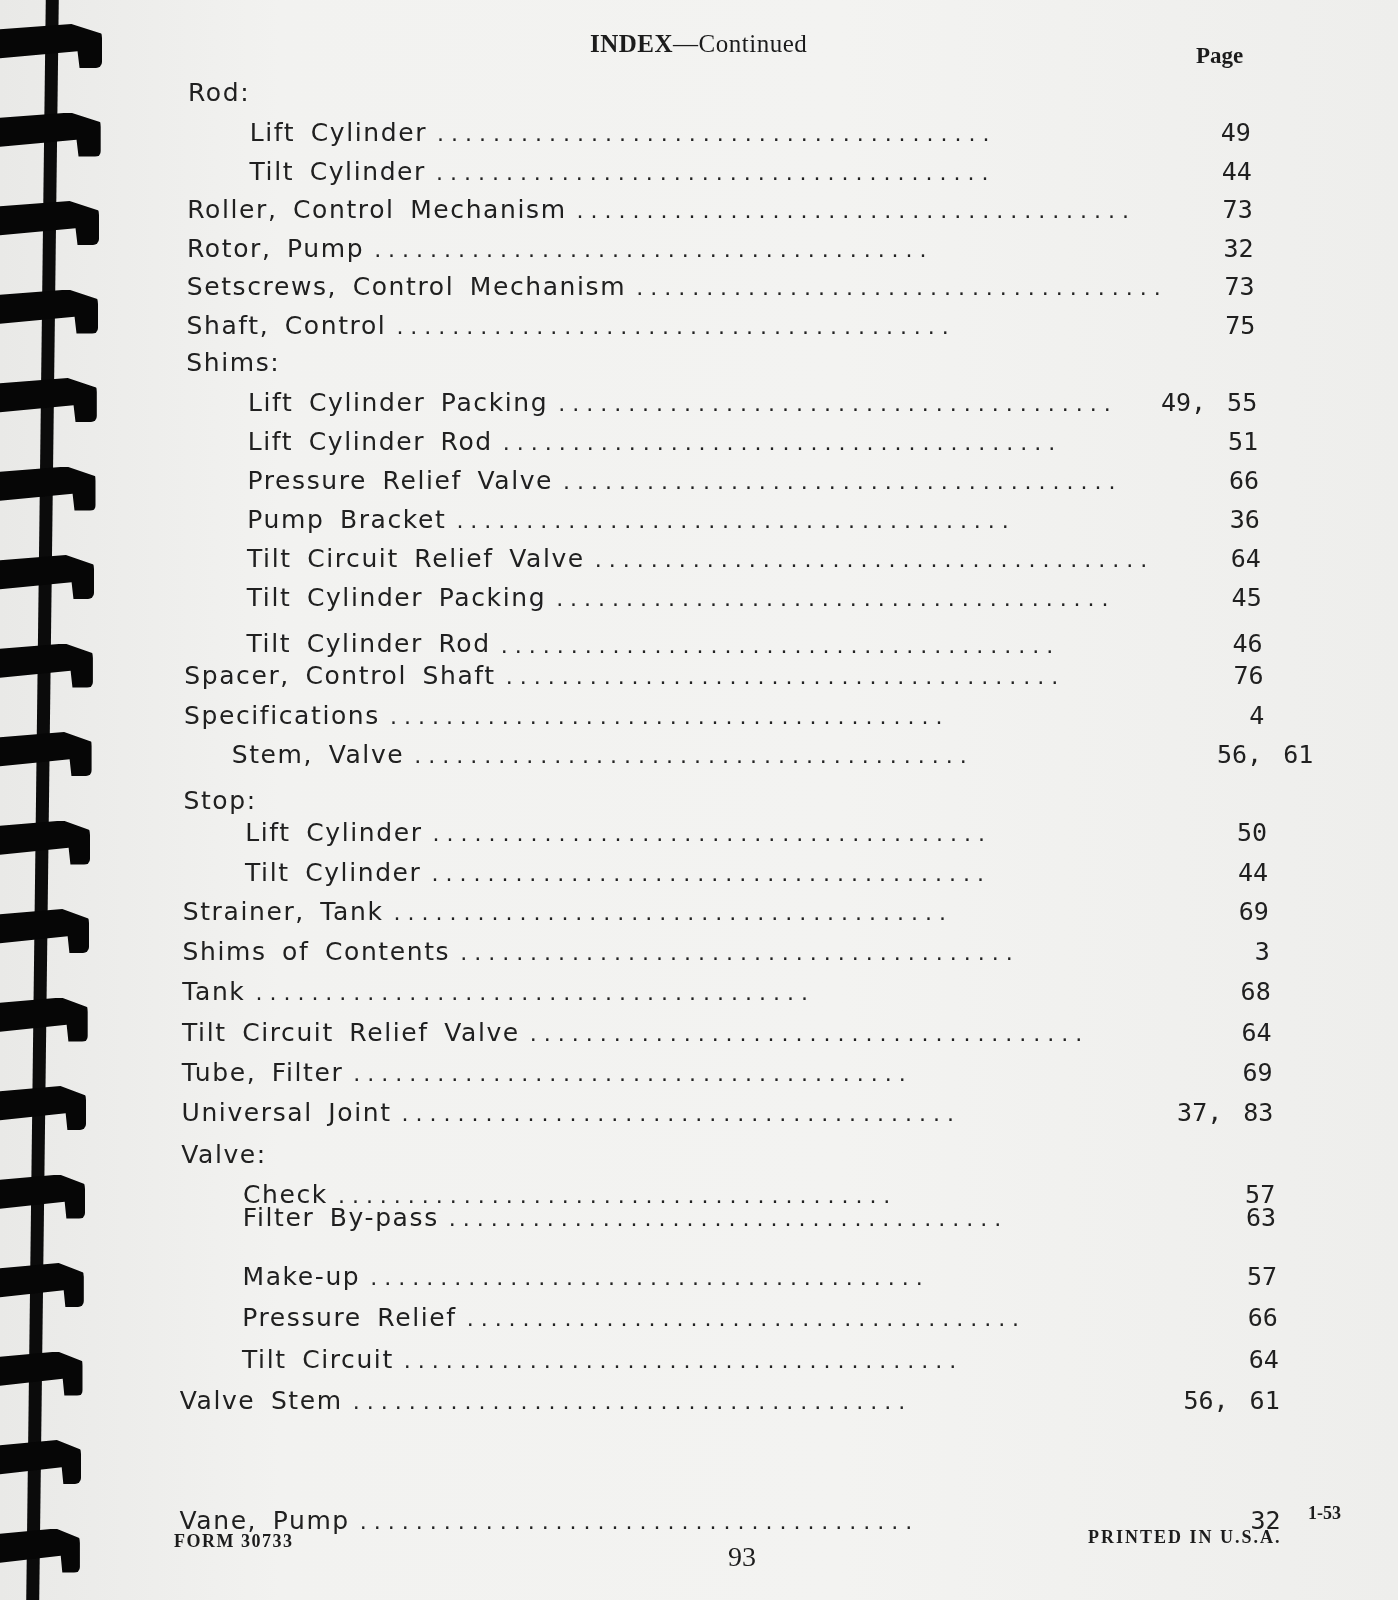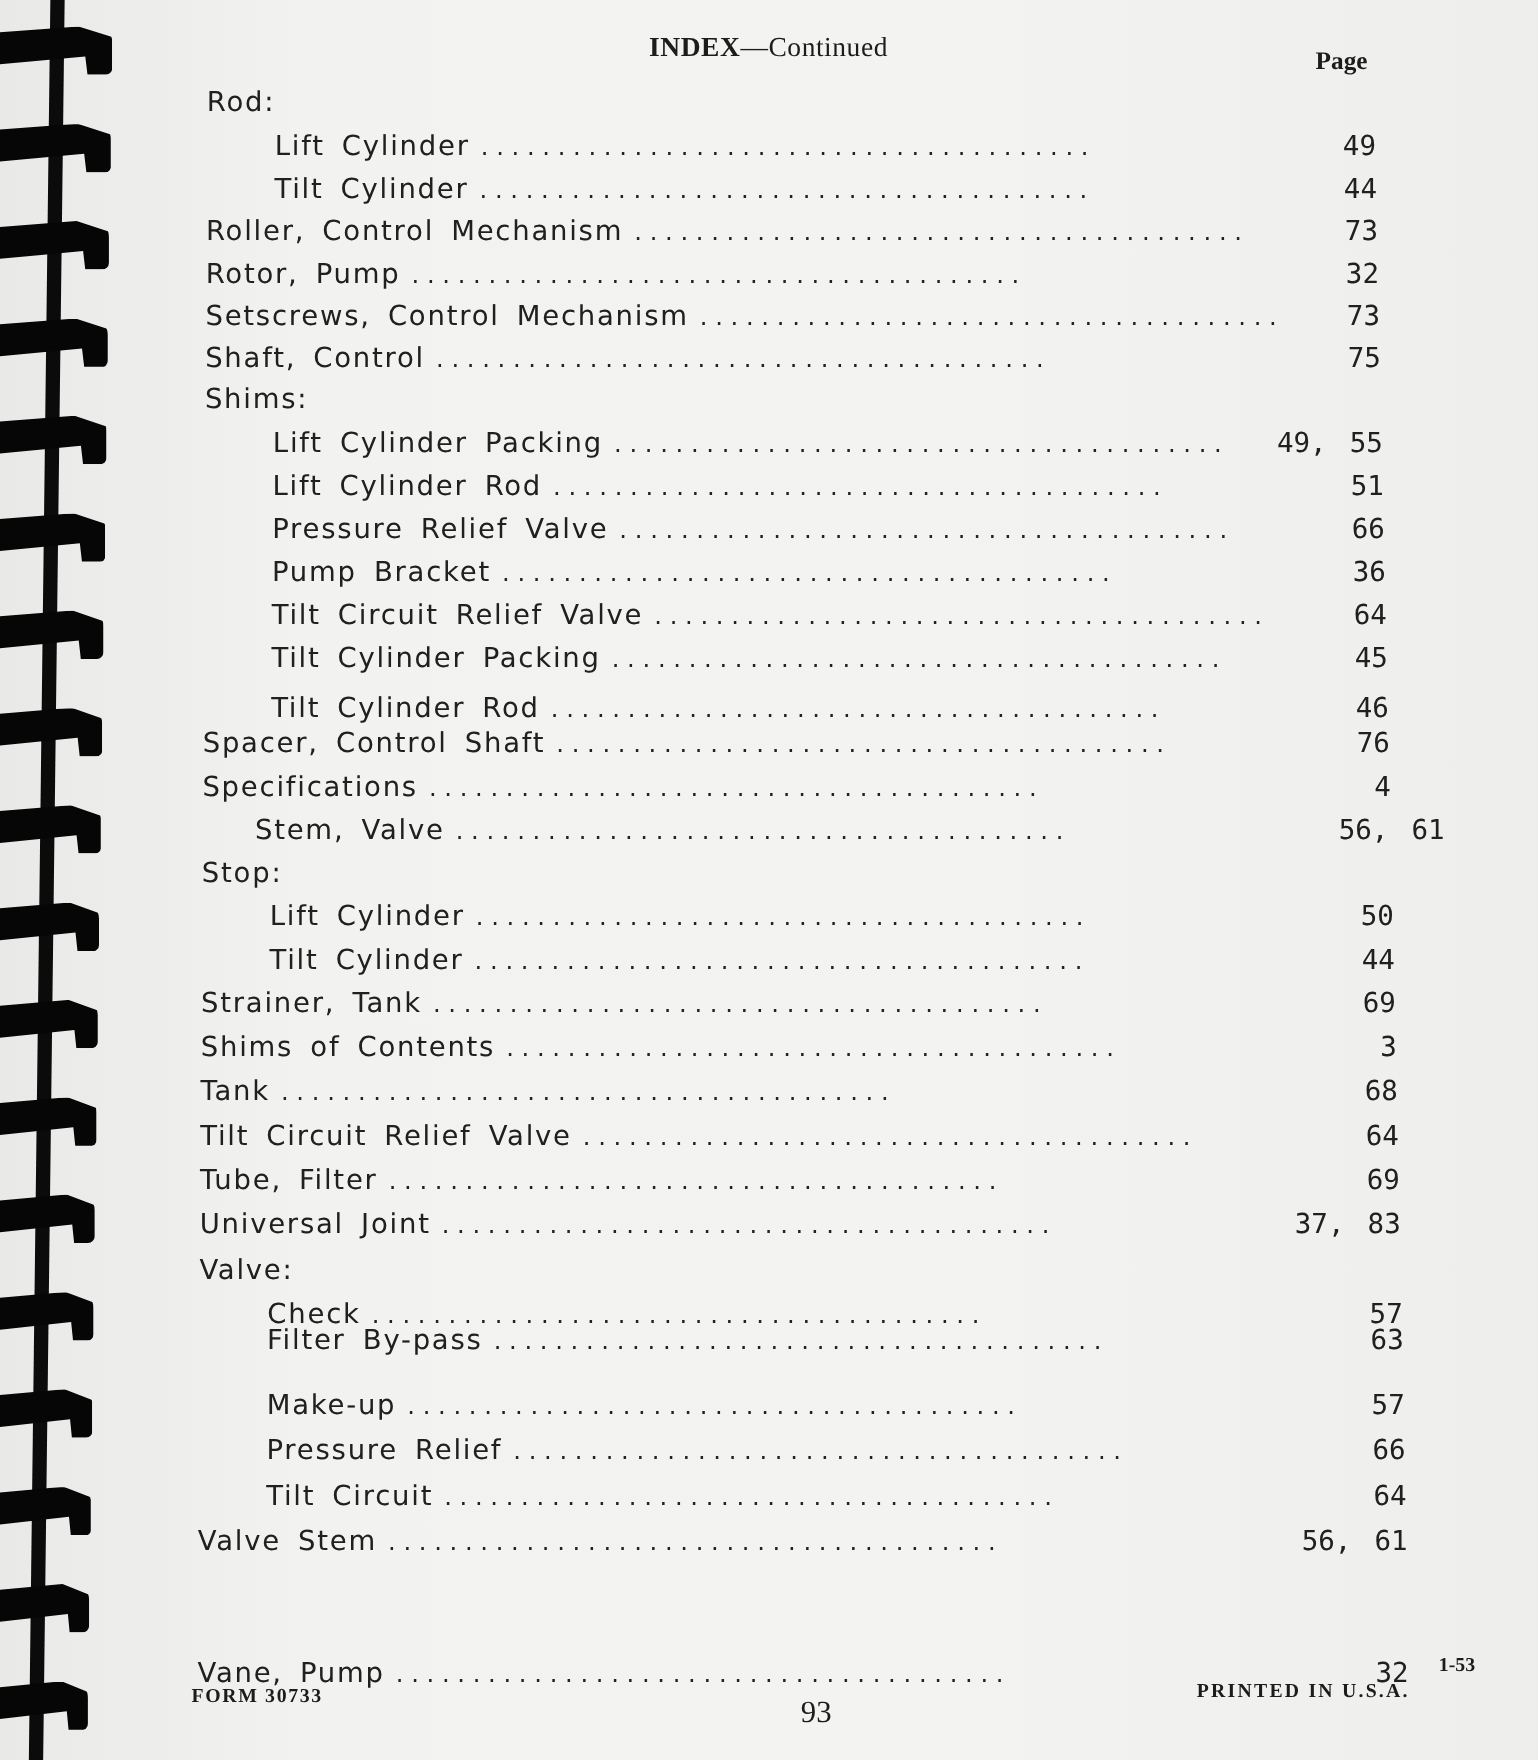--- a/index.html
+++ b/index.html
@@ -185,21 +185,21 @@
       <div class="entry" style="top: 701px; left: 184px; width: 1080.4px; justify-content: center;">
         <span class="label">Specifications</span>
         <span class="dots">.          .          .          .          .          .          .          .          .          .          .          .          .          .          .          .          .          .          .          .          .          .          .          .          .          .          .          .          .          .          .          .          .          .          .          .          .          .          .          .          </span>
         <span class="pg">4</span>
       </div>
       <div class="entry" style="top: 740px; left: 183.75px; width: 1081.55px; margin-left: 48px;">
         <span class="label">Stem, Valve</span>
         <span class="dots">.          .          .          .          .          .          .          .          .          .          .          .          .          .          .          .          .          .          .          .          .          .          .          .          .          .          .          .          .          .          .          .          .          .          .          .          .          .          .          .          </span>
         <span class="pg">56, 61</span>
       </div>
-      <div class="entry" style="top: 779px; left: 183.5px; width: 1082.7px;">
+      <div class="entry" style="top: 779px; left: 183.5px; width: 1082.7px; align-items: flex-end;">
         <span class="label">Stop:</span>
       </div>
       <div class="entry" style="top: 818px; left: 245.25px; width: 1021.85px;">
         <span class="label">Lift Cylinder</span>
         <span class="dots">.          .          .          .          .          .          .          .          .          .          .          .          .          .          .          .          .          .          .          .          .          .          .          .          .          .          .          .          .          .          .          .          .          .          .          .          .          .          .          .          </span>
         <span class="pg">50</span>
       </div>
       <div class="entry" style="top: 858px; left: 245px; width: 1023px;">
         <span class="label">Tilt Cylinder</span>
         <span class="dots">.          .          .          .          .          .          .          .          .          .          .          .          .          .          .          .          .          .          .          .          .          .          .          .          .          .          .          .          .          .          .          .          .          .          .          .          .          .          .          .          </span>

